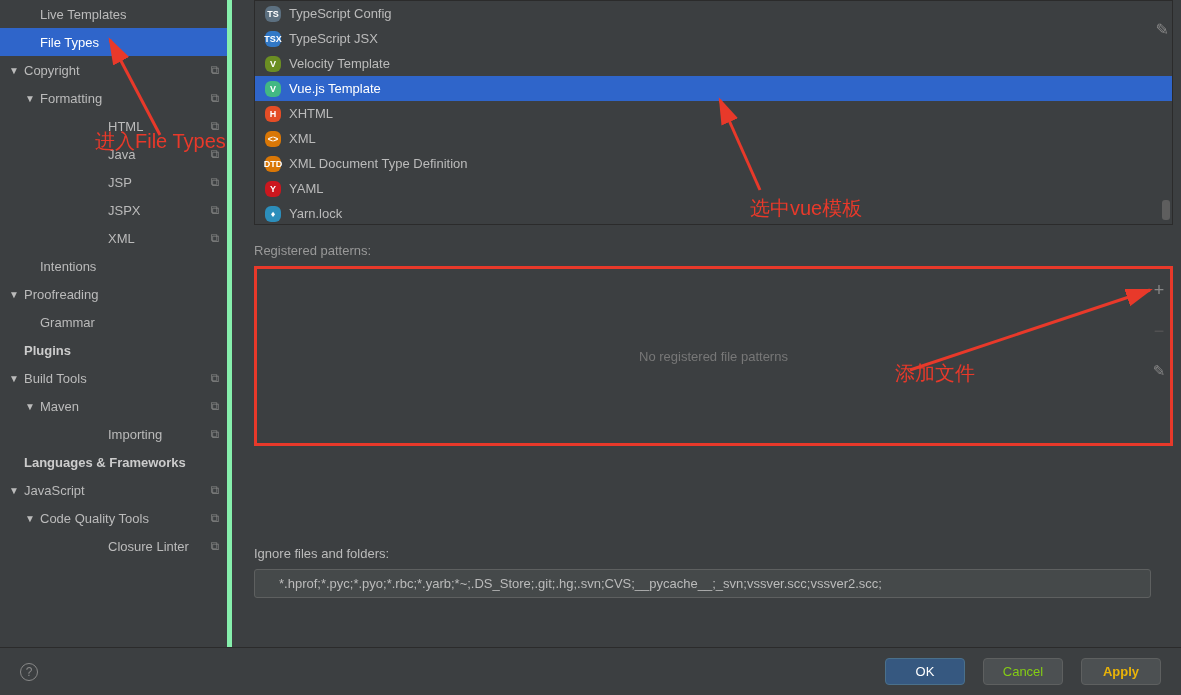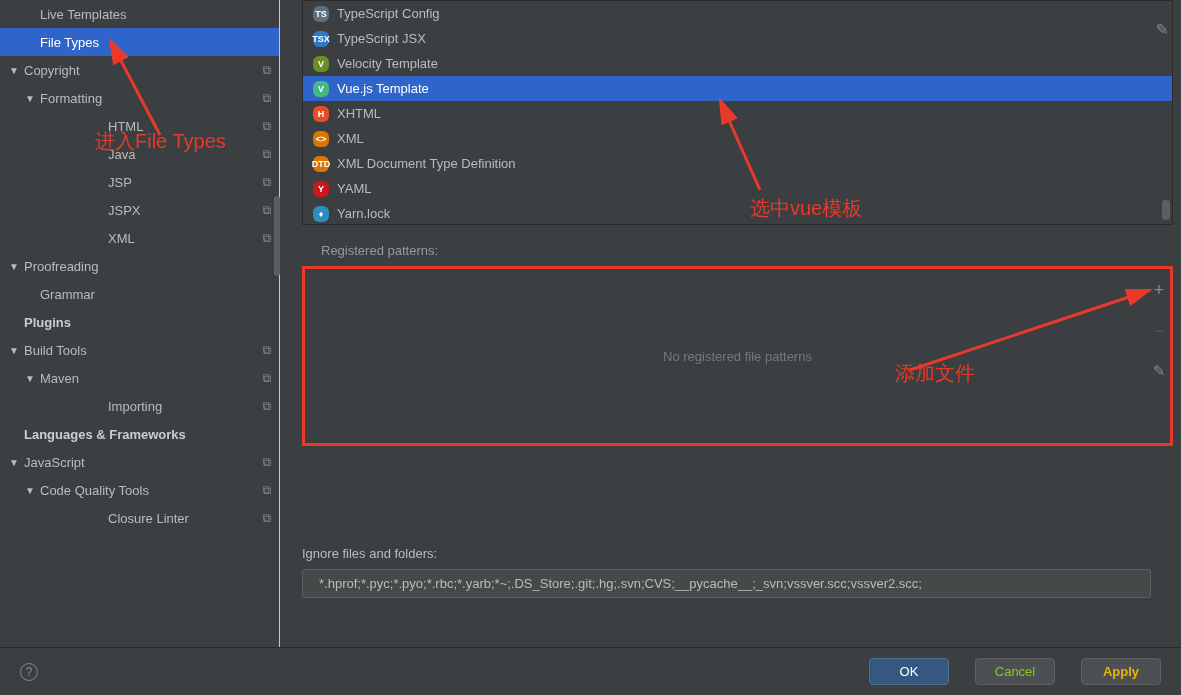--- a/index.html
+++ b/index.html
@@ -11,24 +11,24 @@
       width: 1181px;
       height: 695px;
       overflow: hidden;
       position: relative;
     }
     .main-container {
       display: flex;
       height: 647px;
     }
     .sidebar {
-      width: 280px;
+      width: 232px;
       background: #3c3f41;
       overflow-y: auto;
-      border-right: 1px solid #86efac;
+      border-right: 5px solid #86efac;
     }
     .sidebar-scrollbar {
       position: absolute;
       left: 274px;
       top: 196px;
       width: 6px;
       height: 80px;
       background: #5e5e5e;
       border-radius: 3px;
     }
@@ -114,21 +114,20 @@
       font-size: 16px;
     }
     
     .patterns-section {
       margin: 18px 8px 0 22px;
       position: relative;
     }
     .patterns-label {
       color: #999;
       margin-bottom: 8px;
-      margin-left: 19px;
     }
     .patterns-box {
       height: 180px;
       border: 3px solid #e8392a;
       background: #3c3f41;
       display: flex;
       align-items: center;
       justify-content: center;
       color: #777;
       position: relative;
@@ -146,21 +145,21 @@
     
     .ignore-section {
       margin: 100px 30px 0 22px;
     }
     .ignore-label { color: #bbb; margin-bottom: 8px; }
     .ignore-input {
       width: 100%;
       background: #45494a;
       border: 1px solid #5e6060;
       color: #bbb;
-      padding: 6px 16px;
+      padding: 6px 24px;
       font-size: 13px;
       border-radius: 3px;
     }
     
     .bottom-bar {
       position: absolute;
       bottom: 0;
       left: 0;
       right: 0;
       height: 48px;
@@ -177,21 +176,21 @@
       border-radius: 50%;
       display: flex;
       align-items: center;
       justify-content: center;
       color: #888;
       font-size: 12px;
     }
     .button-group {
       margin-left: auto;
       display: flex;
-      gap: 26px;
+      gap: 18px;
     }
     .btn {
       min-width: 80px;
       padding: 5px 18px;
       border-radius: 4px;
       border: 1px solid #5e6060;
       background: #4c5052;
       color: #84cc16;
       cursor: pointer;
       font-size: 13px;
@@ -257,20 +256,24 @@
         <div class="tree-item indent-3">
           <span class="chevron"></span>
           <span class="label">JSPX</span>
           <span class="copy-icon">⧉</span>
         </div>
         <div class="tree-item indent-3">
           <span class="chevron"></span>
           <span class="label">XML</span>
           <span class="copy-icon">⧉</span>
         </div>
+        <div class="tree-item indent-1">
+          <span class="chevron"></span>
+          <span class="label">Intentions</span>
+        </div>
         <div class="tree-item indent-0">
           <span class="chevron">▼</span>
           <span class="label">Proofreading</span>
         </div>
         <div class="tree-item indent-1">
           <span class="chevron"></span>
           <span class="label">Grammar</span>
         </div>
         <div class="tree-item indent-0">
           <span class="chevron"></span>

